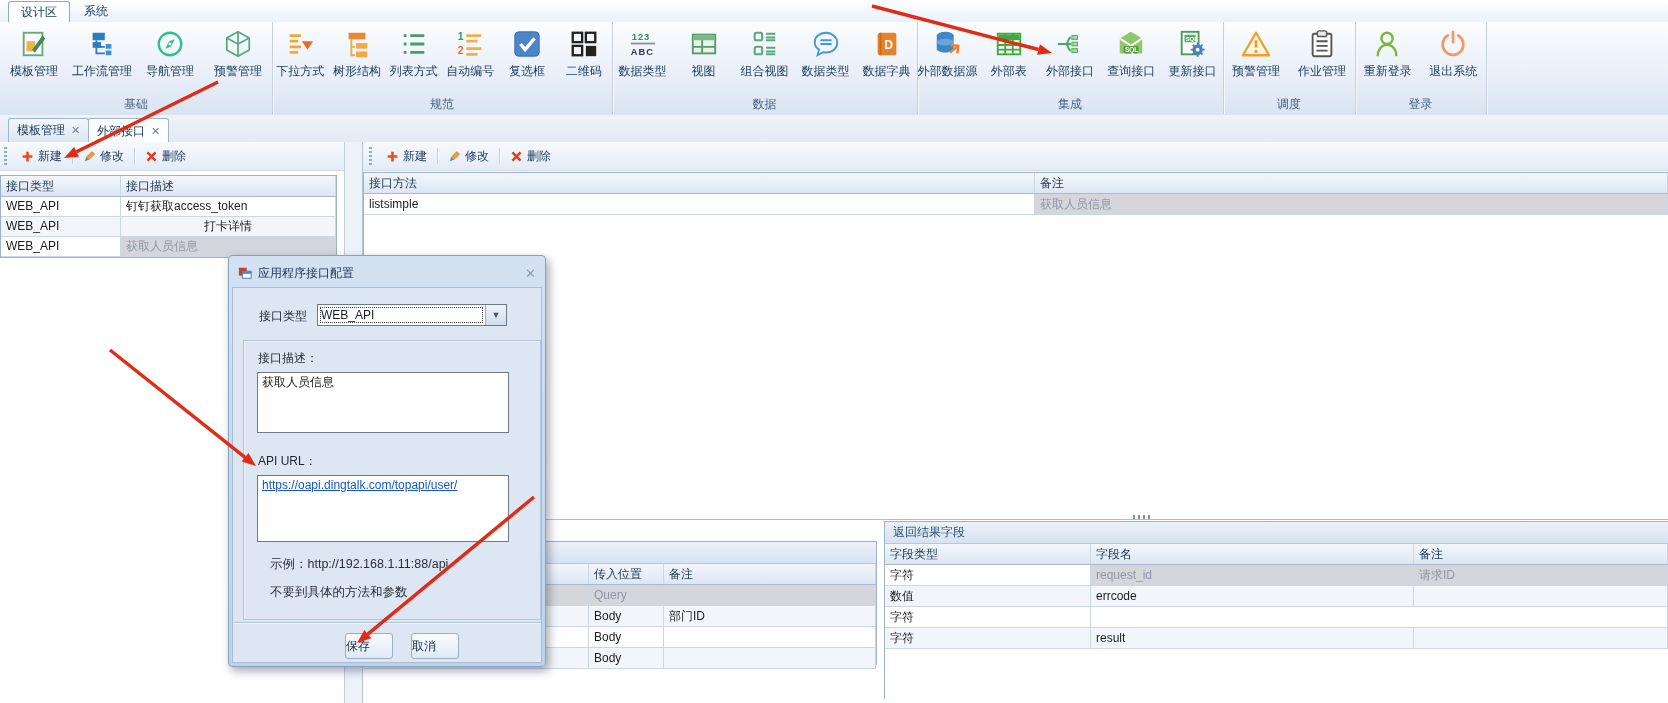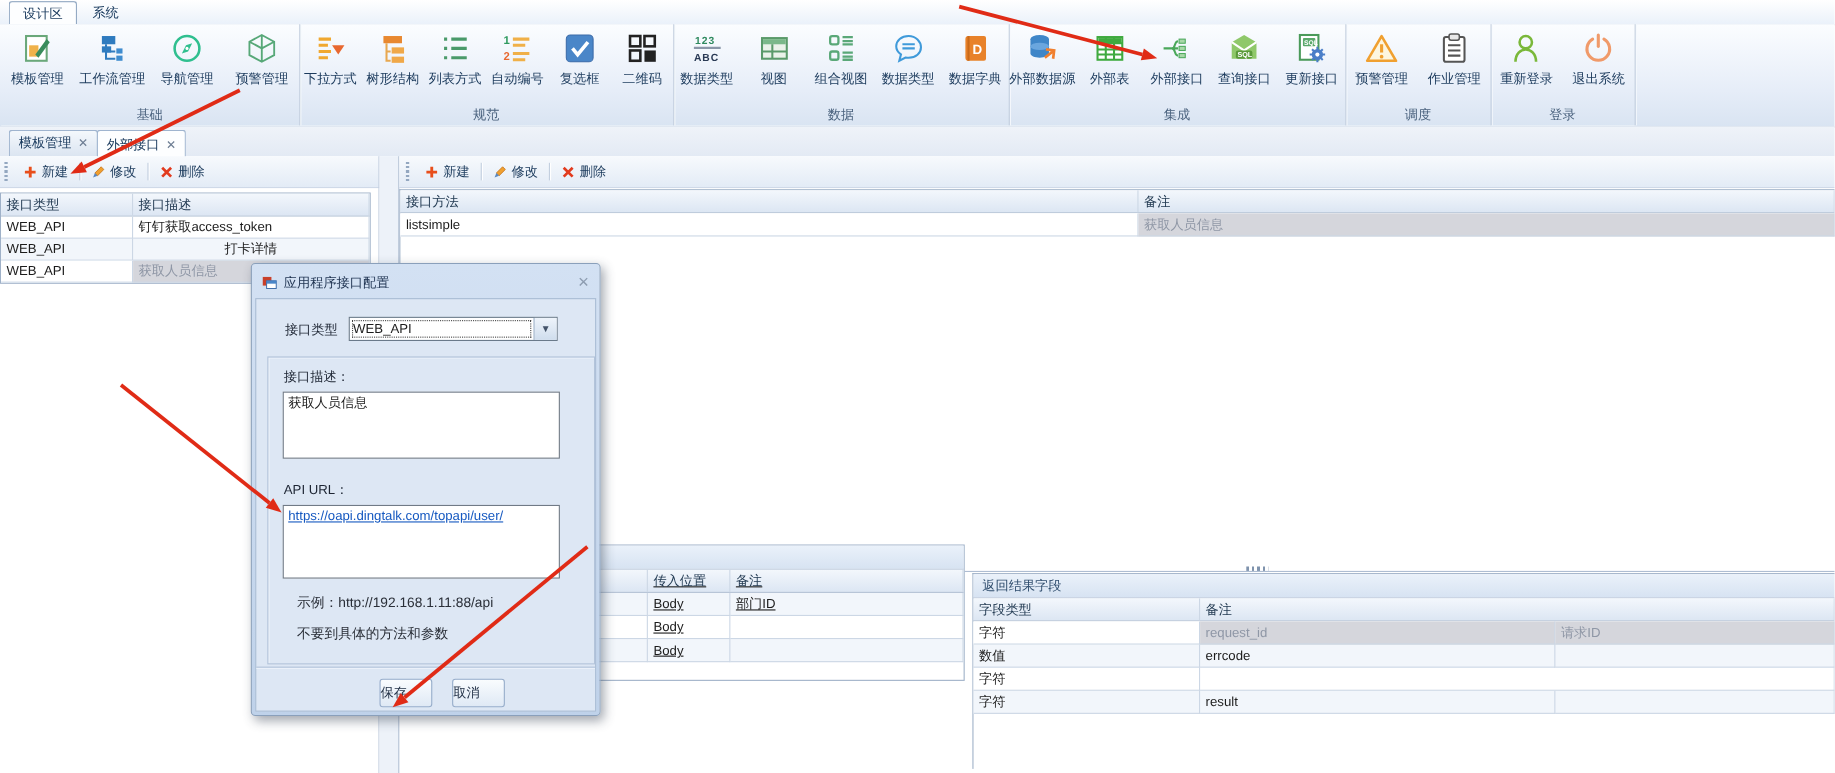--- a/index.html
+++ b/index.html
@@ -38,21 +38,21 @@
   .grow.alt{background:#f2f6fb;}
   .gcell{box-sizing:border-box;padding:0 5px;border-right:1px solid #ccd7e5;white-space:nowrap;overflow:hidden;}
   .grow .gcell{border-bottom:1px solid #ccd7e5;}
   .gcell.sel{background:#d5d6dc;color:#8f97a6;}
   .gcell.fcell{background:#fff;color:#1c1c1c;}
   .gutter{position:absolute;left:345px;top:142px;width:18px;bottom:0;background:#edf2f9;border-right:1px solid #b6c4d6;box-sizing:border-box;}
   .vsplit{position:absolute;left:344px;top:142px;width:1px;bottom:0;background:#c2cede;}
   .hsplit{position:absolute;left:363px;top:519px;right:0;height:1px;background:#aebdd2;}
   .hdots{position:absolute;left:1133px;top:515px;width:20px;height:4px;background:repeating-linear-gradient(90deg,#7f93ad 0 2px,rgba(0,0,0,0) 2px 5px);}
   
-  .dialog{position:absolute;left:228px;top:239px;width:318px;height:412px;background:linear-gradient(180deg,#d3e1f3,#bfd2ea);border:1px solid #8aa0bb;border-radius:4px;box-shadow:3px 4px 10px rgba(50,62,80,.45);box-sizing:border-box;padding:3px;z-index:40;}
+  .dialog{position:absolute;left:228px;top:255px;width:318px;height:412px;background:linear-gradient(180deg,#d3e1f3,#bfd2ea);border:1px solid #8aa0bb;border-radius:4px;box-shadow:3px 4px 10px rgba(50,62,80,.45);box-sizing:border-box;padding:3px;z-index:40;}
   .dlg-title{height:28px;display:flex;align-items:center;gap:6px;padding:0 6px;color:#1e3250;}
   .dlg-close{margin-left:auto;color:#8d9cb0;font-weight:bold;font-size:13px;}
   .dlg-body{position:relative;background:#dde7f4;border:1px solid #a8bcd4;height:376px;box-sizing:border-box;}
   .dlg-label{position:absolute;color:#1d2533;}
   .combo{position:absolute;left:84px;top:16px;width:190px;height:22px;background:#fff;border:1px solid #6a7a8a;box-sizing:border-box;display:flex;}
   .combo-text{flex:1;line-height:20px;padding:0 3px;outline:1px dotted #444;outline-offset:-3px;}
   .combo-btn{width:20px;background:linear-gradient(180deg,#eef4fb,#cfdded);border-left:1px solid #9ab0c8;display:flex;align-items:center;justify-content:center;color:#44546a;font-size:9px;}
   .gbox{position:absolute;left:10px;top:52px;width:296px;height:278px;border:1px solid #b3c4da;box-shadow:inset 1px 1px 0 #f0f5fc;}
   .dtextarea{position:absolute;background:#fff;border:1px solid #707a86;box-sizing:border-box;padding:2px 4px;line-height:15px;}
   .dlg-note{position:absolute;color:#2a2f38;font-size:12.5px;}
@@ -441,47 +441,53 @@
       </div>
       <div class="grow">
         <div class="gcell fcell" style="width: 671px; line-height: 20px;">listsimple</div>
         <div class="gcell sel" style="flex: 1 1 0%; line-height: 20px;">获取人员信息</div>
       </div>
     </div>
 
   <div class="hsplit"></div>
   <div class="hdots"></div>
 
-  <div class="grid" id="paramsGrid" style="left:363px;top:495px;width:514px;height:124px;text-decoration:underline;">
+  <div class="grid" id="paramsGrid" style="left:363px;top:541px;width:514px;height:124px;">
       <div class="gband"></div>
       <div class="ghead">
         <div class="gcell" style="width: 225px; line-height: 20px;"></div>
         <div class="gcell" style="width: 75px; line-height: 20px;">传入位置</div>
         <div class="gcell" style="flex: 1 1 0%; line-height: 20px;">备注</div>
       </div>
+      <div class="grow">
+        <div class="gcell sel" style="width: 225px; line-height: 20px;"></div>
+        <div class="gcell sel" style="width: 75px; line-height: 20px;">Query</div>
+        <div class="gcell sel" style="flex: 1 1 0%; line-height: 20px;"></div>
+      </div>
       <div class="grow alt">
         <div class="gcell" style="width: 225px; line-height: 20px;"></div>
         <div class="gcell" style="width: 75px; line-height: 20px;">Body</div>
         <div class="gcell" style="flex: 1 1 0%; line-height: 20px;">部门ID</div>
       </div>
       <div class="grow">
         <div class="gcell" style="width: 225px; line-height: 20px;"></div>
         <div class="gcell" style="width: 75px; line-height: 20px;">Body</div>
         <div class="gcell" style="flex: 1 1 0%; line-height: 20px;"></div>
       </div>
       <div class="grow alt">
         <div class="gcell" style="width: 225px; line-height: 20px;"></div>
         <div class="gcell" style="width: 75px; line-height: 20px;">Body</div>
         <div class="gcell" style="flex: 1 1 0%; line-height: 20px;"></div>
       </div>
     </div>
   <div class="grid" id="resultGrid" style="left:884px;top:521px;width:784px;height:178px;border-right:none;border-bottom:none;">
       <div class="gband">返回结果字段</div>
       <div class="ghead">
         <div class="gcell" style="width: 206px; line-height: 20px;">字段类型</div>
+        <div class="gcell" style="width: 323px; line-height: 20px;">字段名</div>
         <div class="gcell" style="flex: 1 1 0%; line-height: 20px;">备注</div>
       </div>
       <div class="grow">
         <div class="gcell fcell" style="width: 206px; line-height: 20px;">字符</div>
         <div class="gcell sel" style="width: 323px; line-height: 20px;">request_id</div>
         <div class="gcell sel" style="flex: 1 1 0%; line-height: 20px;">请求ID</div>
       </div>
       <div class="grow alt">
         <div class="gcell" style="width: 206px; line-height: 20px;">数值</div>
         <div class="gcell" style="width: 323px; line-height: 20px;">errcode</div>

